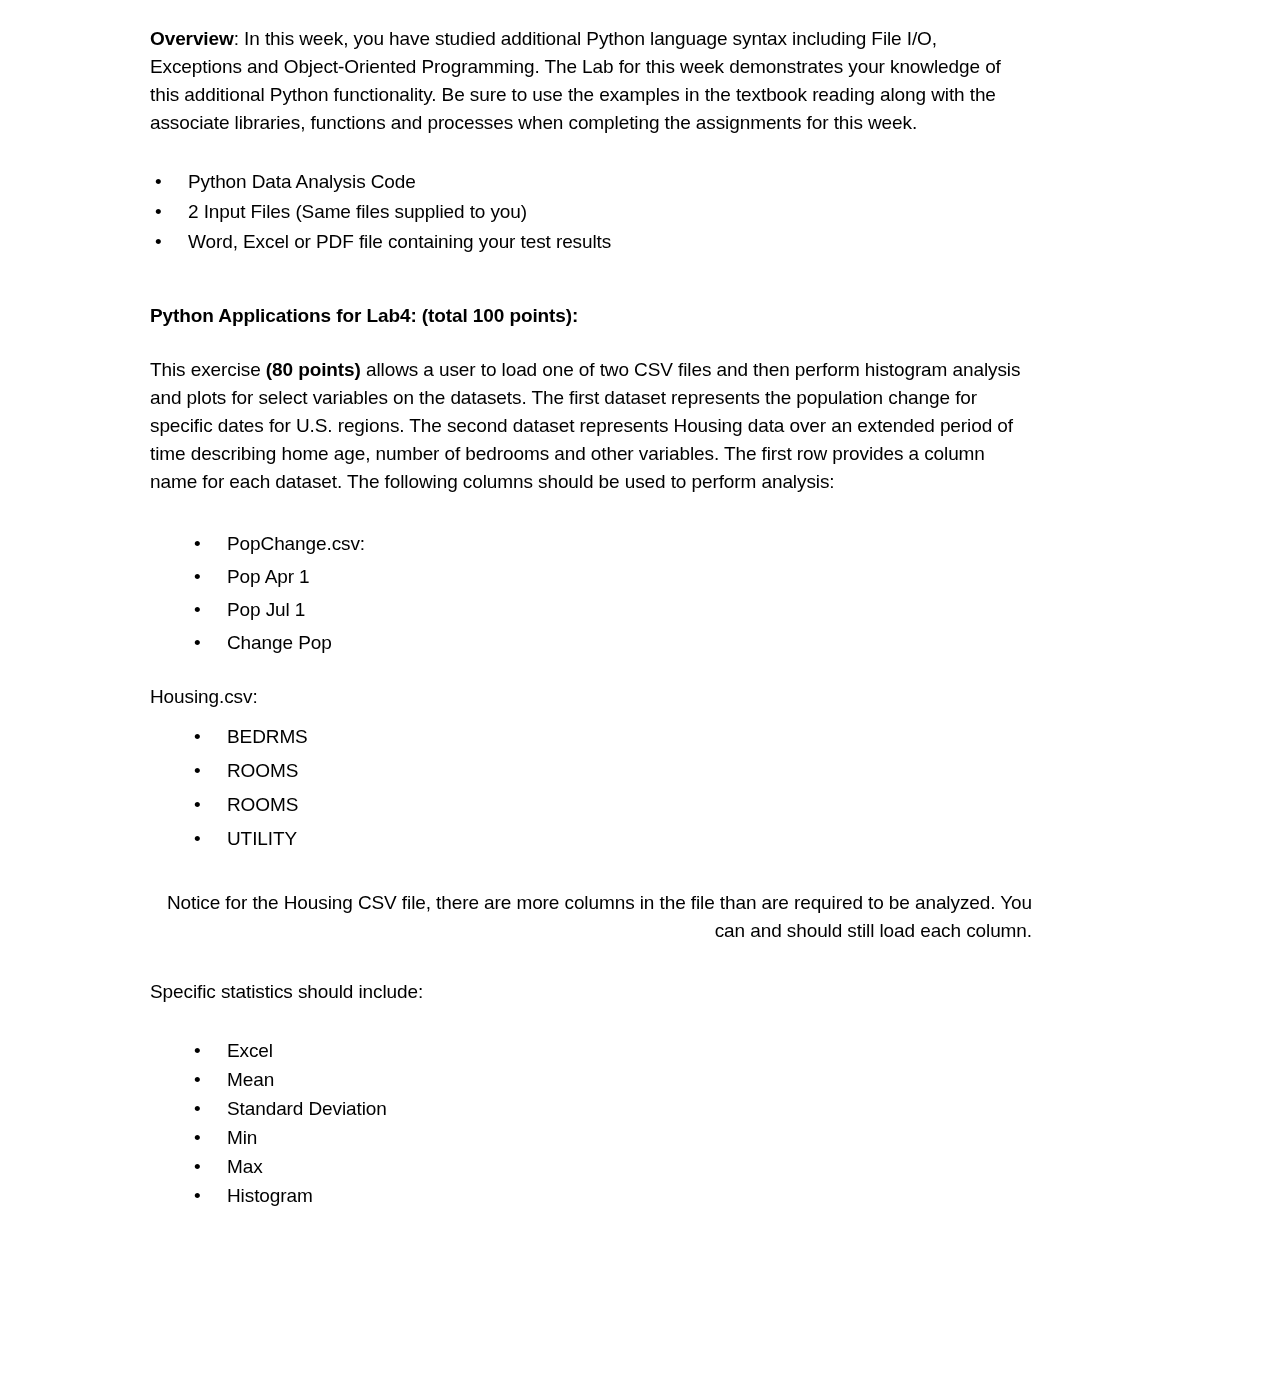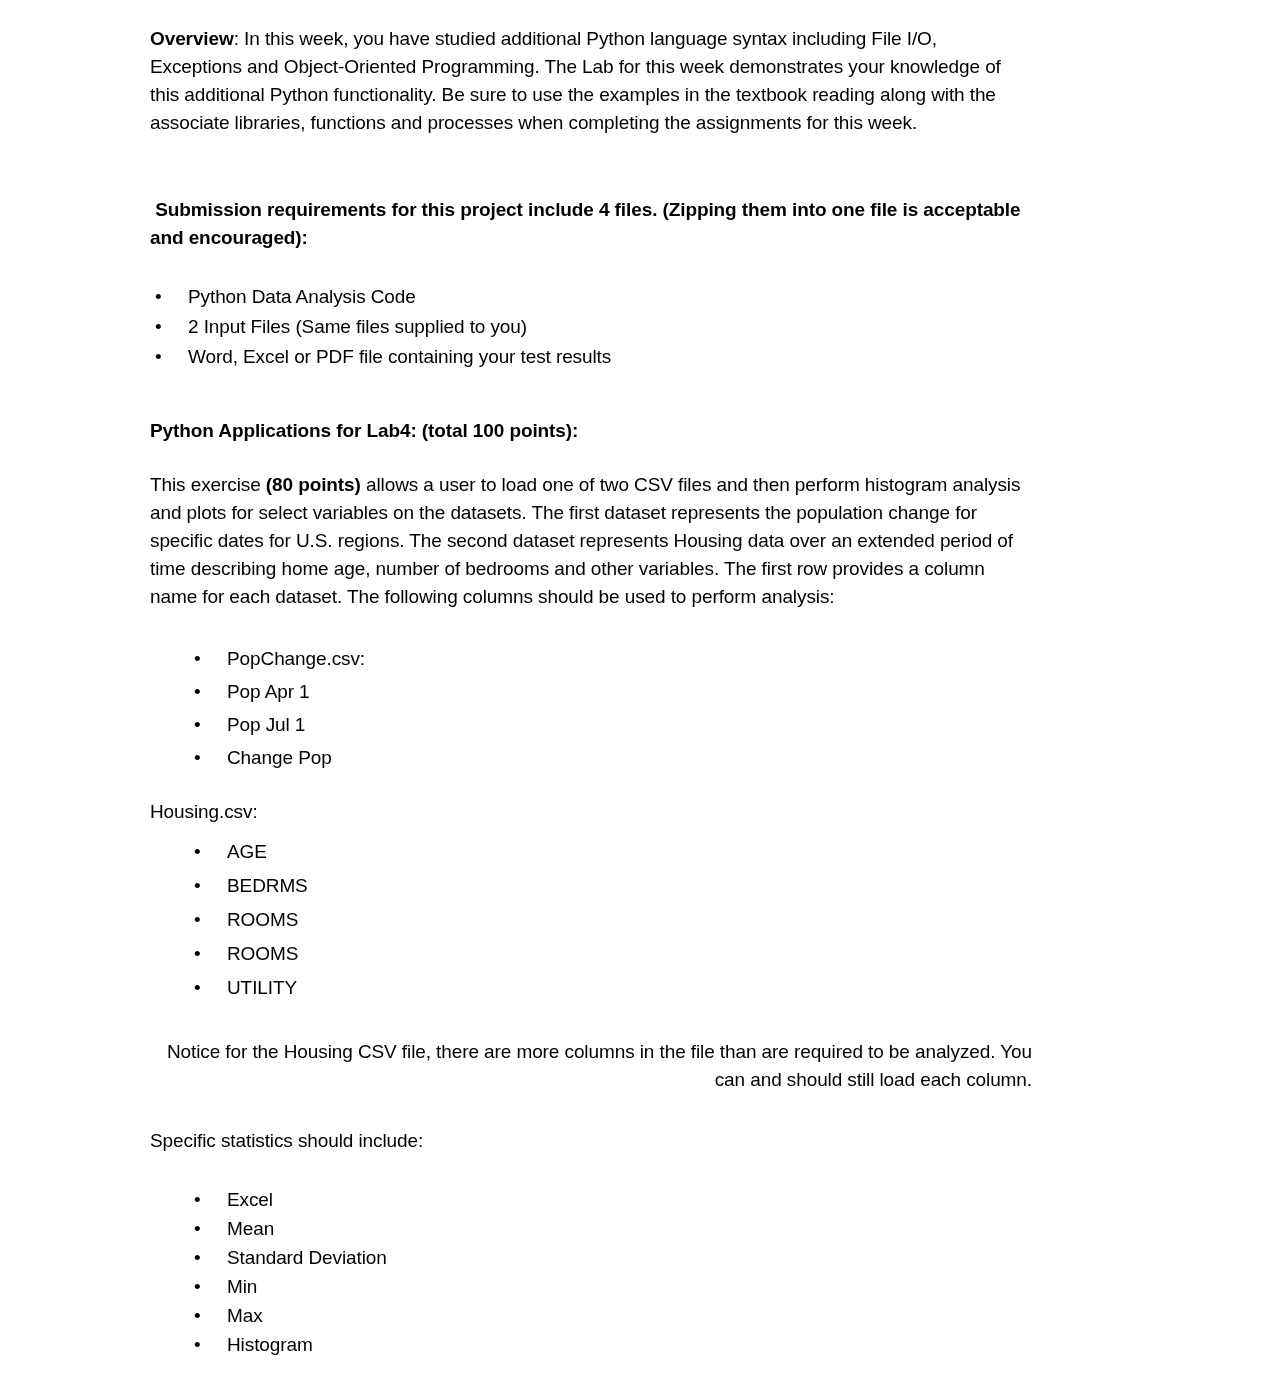--- a/index.html
+++ b/index.html
@@ -68,21 +68,20 @@
   .para-specific  { margin-top: 33px; }
 </style>
 </head>
 <body>
 
 <div class="page">
   <div class="content">
 
     <p class="para-overview"><span class="bold">Overview</span><span>: In this week, you have studied additional Python language syntax including File I/O, Exceptions and Object-Oriented Programming. The Lab for this week demonstrates your knowledge of this additional Python functionality. Be sure to use the examples in the textbook reading along with the associate libraries, functions and processes when completing the assignments for this week.</span></p>
 
-    <p class="para-submission"> Submission requirements for this project include 4 files. (Zipping them into one file is acceptable and encouraged):</p>
 
     <ul class="doc-list list-shallow">
       <li>Python Data Analysis Code</li>
       <li>2 Input Files (Same files supplied to you)</li>
       <li>Word, Excel or PDF file containing your test results</li>
     </ul>
 
     <p class="para-lab4">Python Applications for Lab4: (total 100 points):</p>
 
     <p class="para-exercise"><span>This exercise </span><span class="bold">(80 points)</span><span> allows a user to load one of two CSV files and then perform histogram analysis and plots for select variables on the datasets. The first dataset represents the population change for specific dates for U.S. regions. The second dataset represents Housing data over an extended period of time describing home age, number of bedrooms and other variables. The first row provides a column name for each dataset. The following columns should be used to perform analysis:</span></p>
@@ -90,21 +89,20 @@
     <ul class="doc-list list-deep list-popchange">
       <li>PopChange.csv:</li>
       <li>Pop Apr 1</li>
       <li>Pop Jul 1</li>
       <li>Change Pop</li>
     </ul>
 
     <p class="para-housing">Housing.csv:</p>
 
     <ul class="doc-list list-deep list-housing">
-      <li>AGE</li>
       <li>BEDRMS</li>
       <li>ROOMS</li>
       <li>ROOMS</li>
       <li>UTILITY</li>
     </ul>
 
     <p class="para-notice">Notice for the Housing CSV file, there are more columns in the file than are required to be analyzed. You can and should still load each column.</p>
 
     <p class="para-specific">Specific statistics should include:</p>
 

